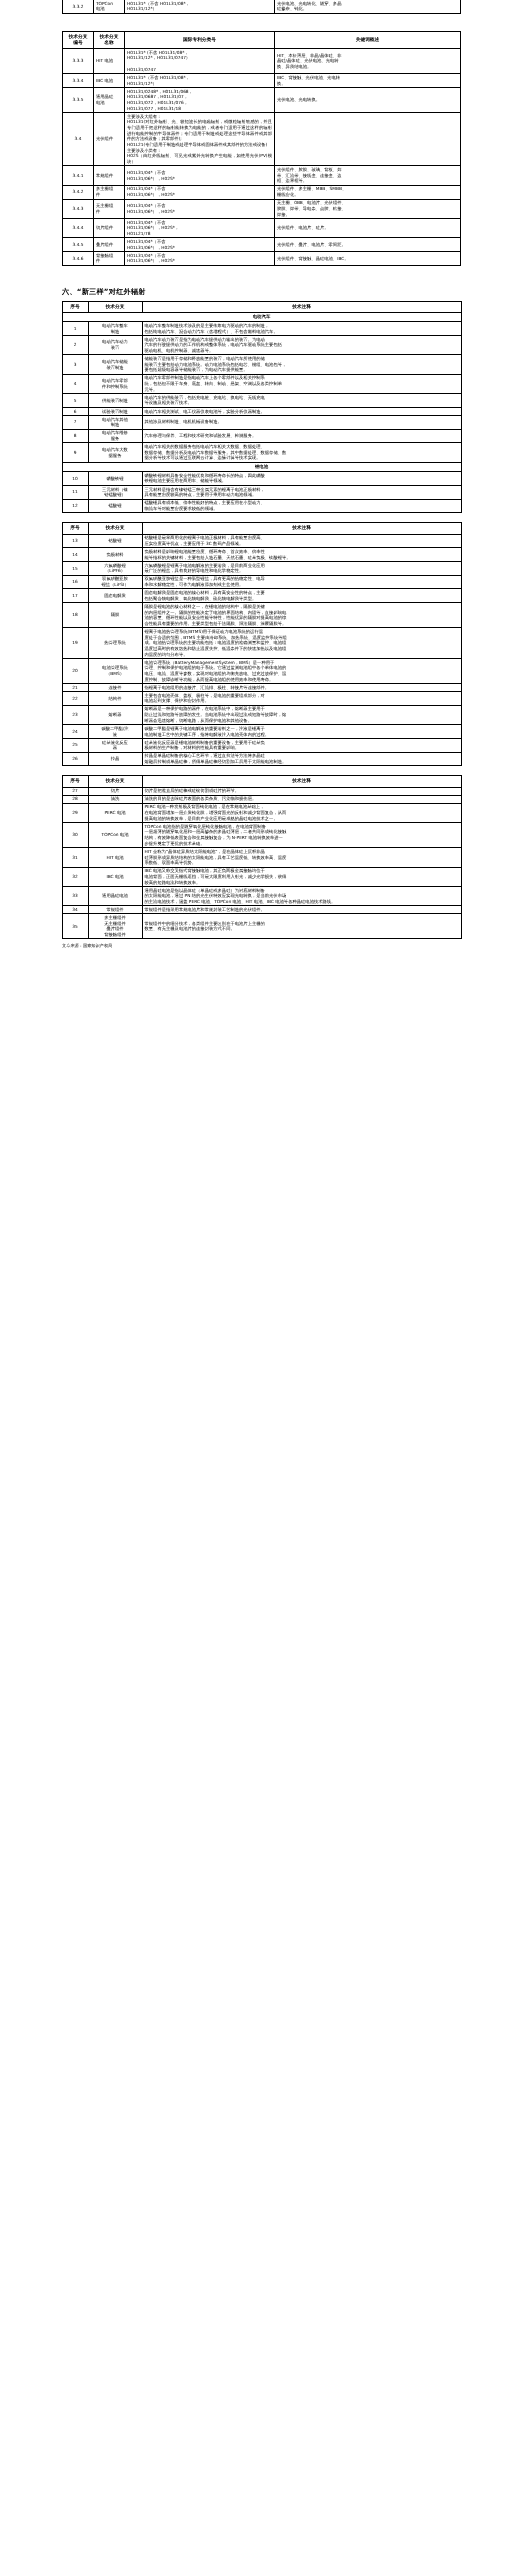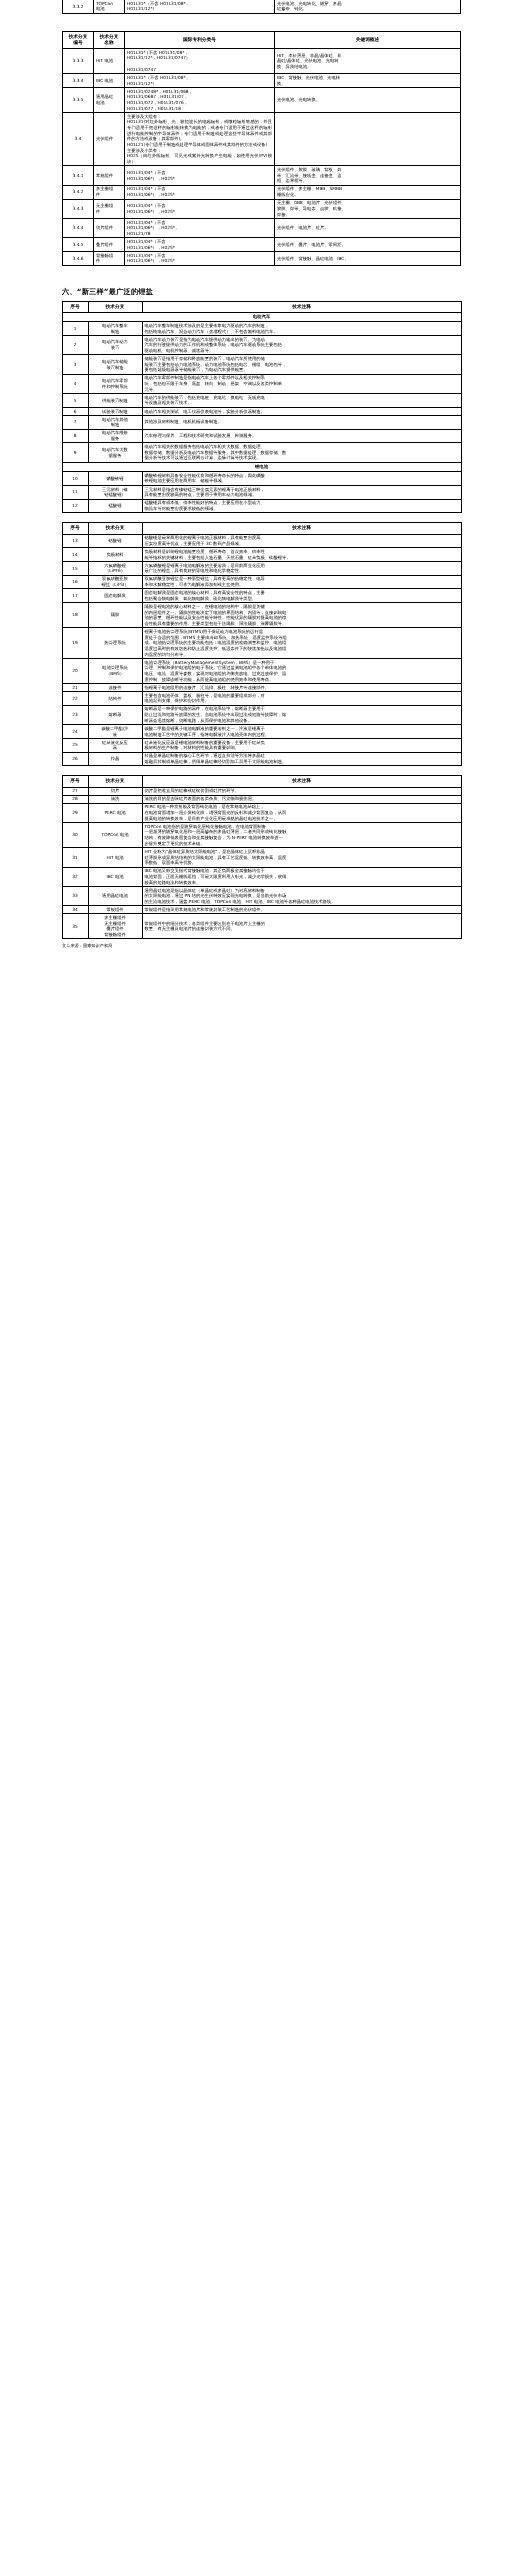--- a/index.html
+++ b/index.html
@@ -174,21 +174,21 @@
 件</td>
           <td class="l" style="white-space:pre-line;text-align:justify">H01L31/04*（不含
 H01L31/06*），H02S*</td>
           <td class="l" style="white-space:pre-line">光伏组件、背接触、晶硅电池、IBC。</td>
         </tr>
       </tbody>
   </table>
 
   <div class="gap"></div>
 
-  <div class="sec-title">六、“新三样”最广泛的锂盐</div>
+  <div class="sec-title">六、“新三样”对红外辐射</div>
 
   <table class="tbl">
     <colgroup>
         <col style="width:26px">
         <col style="width:54px">
         <col style="width:319px">
       </colgroup>
     <thead>
       <tr class="hdr-row">
         <th>序号</th>

